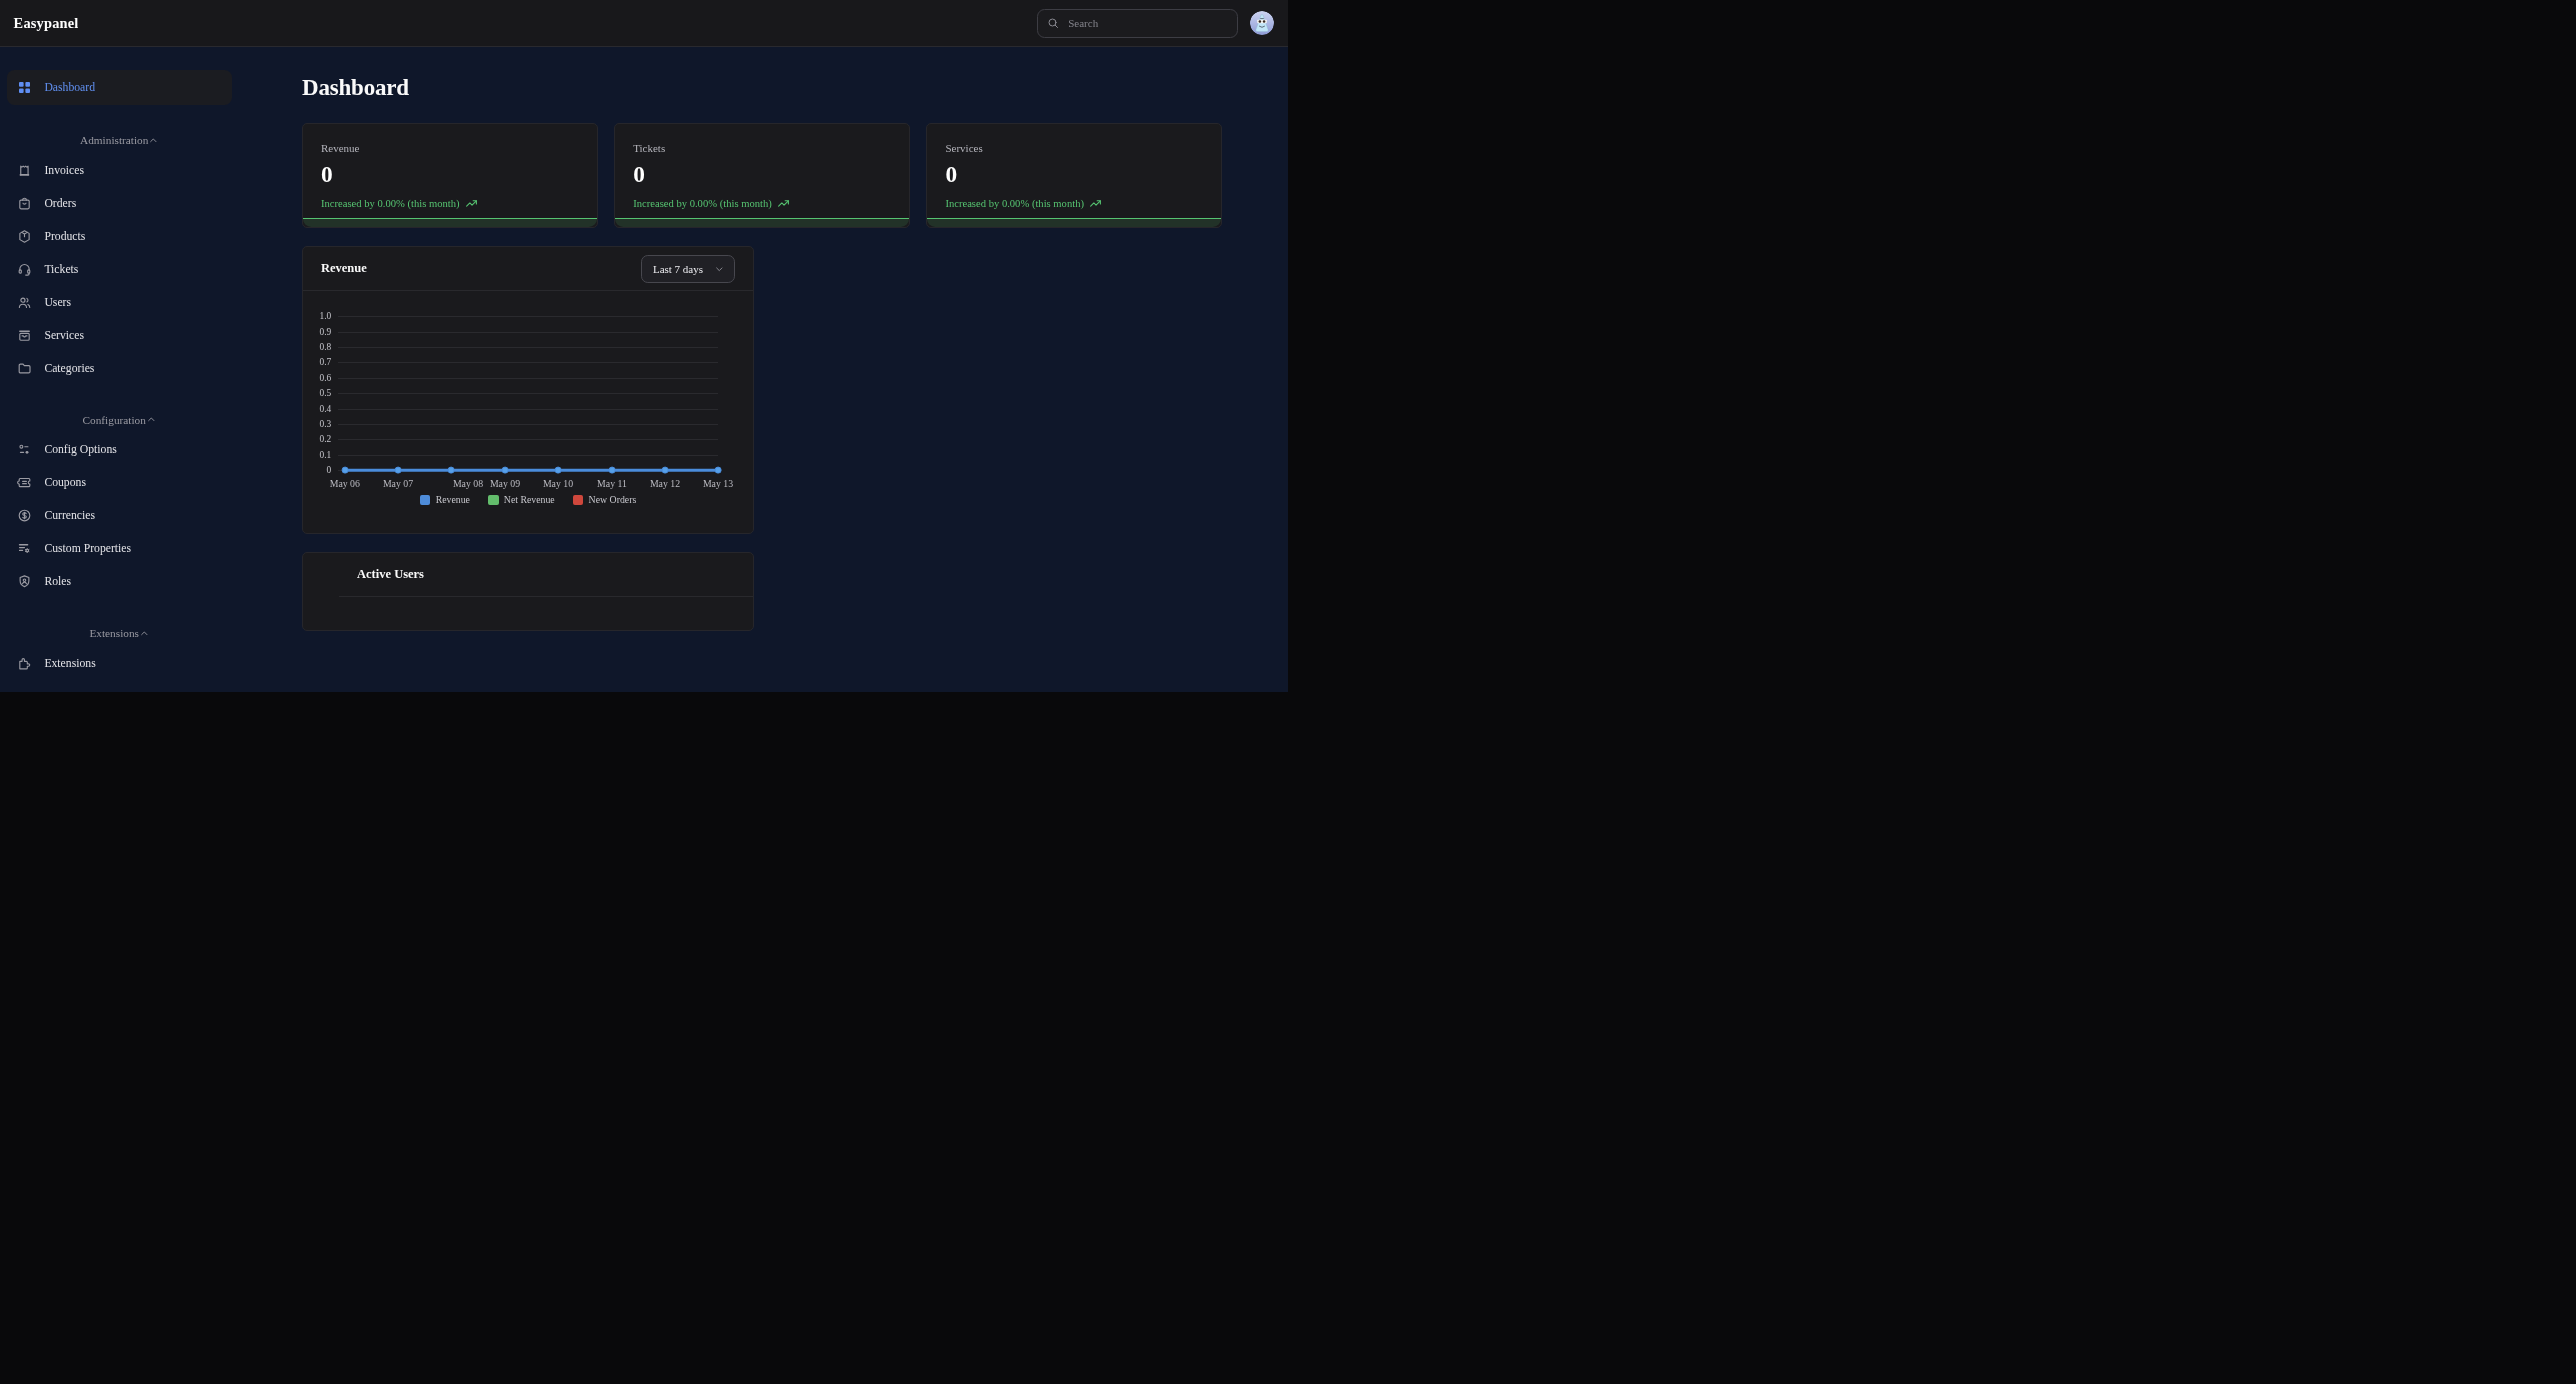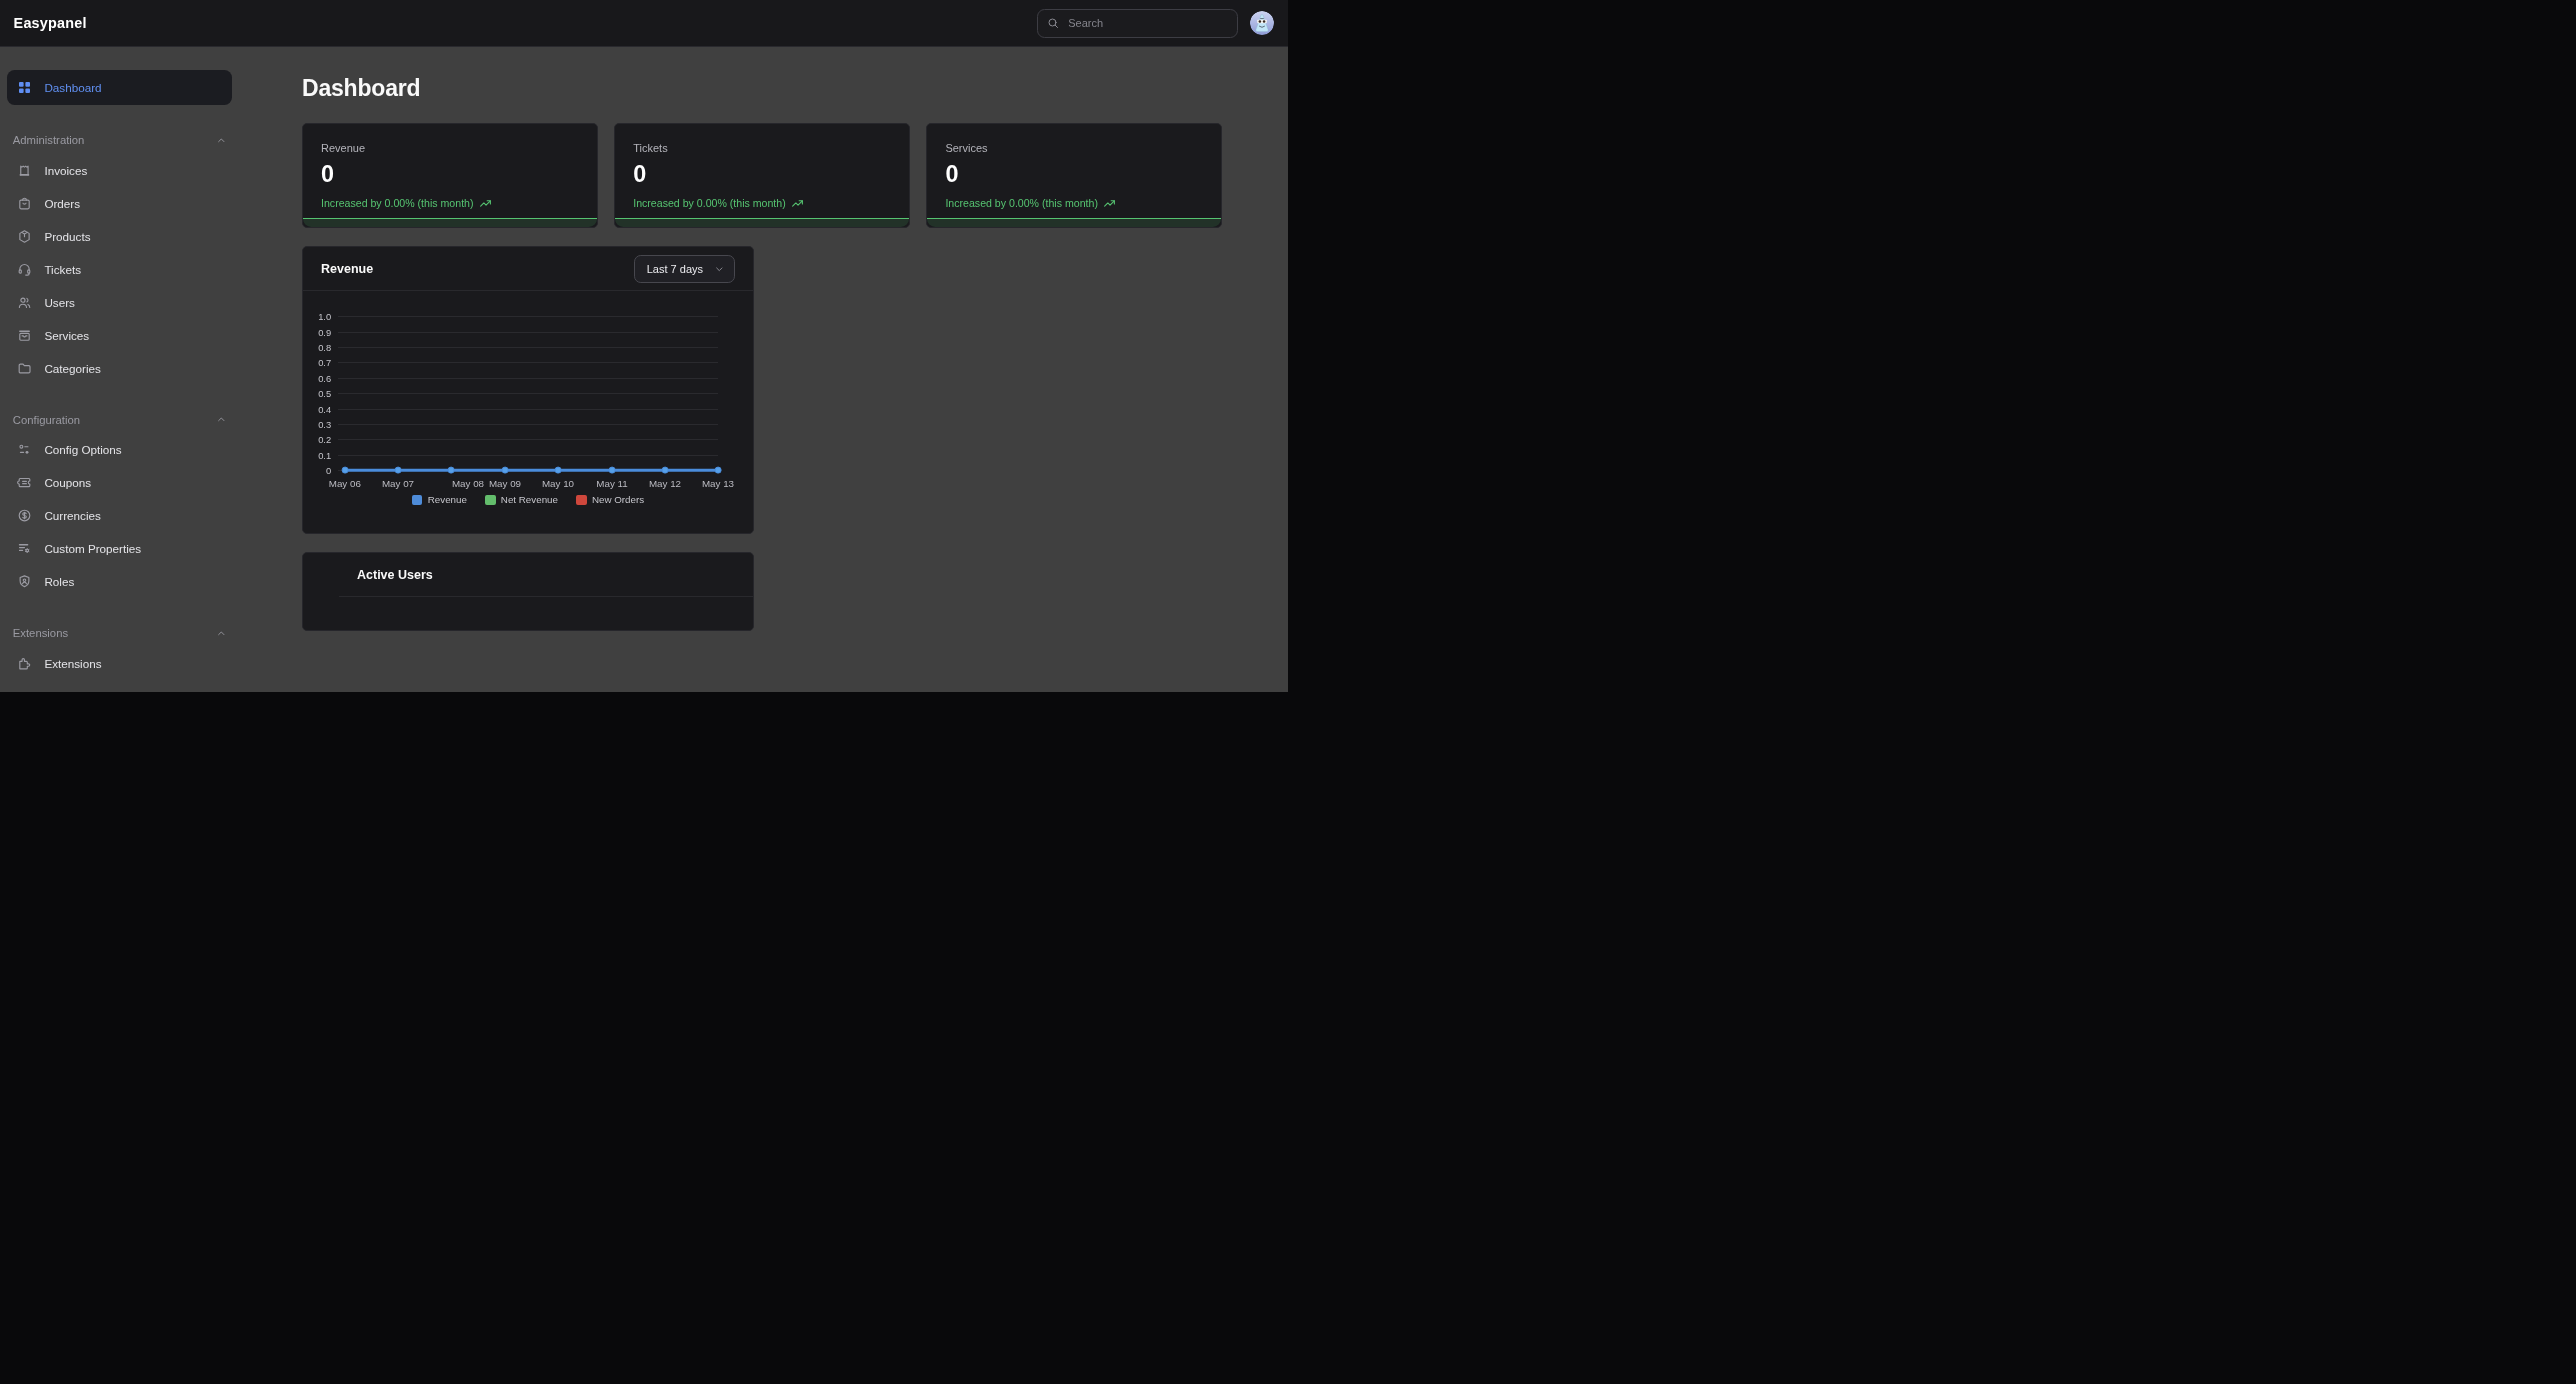--- a/index.html
+++ b/index.html
@@ -1,19 +1,19 @@
 <!DOCTYPE html>
 <html style="font-size:12px"><head>
 <meta charset="utf-8">
 <style>
   html,body{margin:0;padding:0;background:#09090b;}
   *{box-sizing:border-box;}
   #app{position:relative;width:1288px;height:692px;overflow:hidden;
-       background:#404040;color:#fafafa;
-       font-family:Liberation Sans, sans-serif;-webkit-font-smoothing:antialiased;}
+       background:#0f172a;color:#fafafa;
+       font-family:Liberation Serif, serif;-webkit-font-smoothing:antialiased;}
 
   
   .topbar{position:absolute;left:0;top:0;right:0;height:47px;background:#18181b;
           border-bottom:0.8px solid #29292e;display:flex;align-items:center;z-index:5;}
   .brand{font-size:14.4px;font-weight:700;letter-spacing:0.2px;margin-left:13.6px;color:#fff;}
   .topbar-right{margin-left:auto;display:flex;align-items:center;gap:12px;margin-right:13.6px;}
   .search{display:flex;align-items:center;gap:6.8px;width:201px;height:29px;
           border:0.8px solid #3d3d44;border-radius:7.6px;background:#1b1b1e;padding:0 9px;}
   .search svg{width:12px;height:12px;stroke:#8a8a92;flex:0 0 auto;}
   .search input{background:transparent;border:none;outline:none;color:#e8e8ea;
@@ -24,21 +24,21 @@
   
   .sidebar{position:absolute;left:0;top:47px;bottom:0;width:239px;padding:23px 6.8px 0 6.8px;}
   .nav-item{display:flex;align-items:center;height:33px;padding:0 10.6px;border-radius:7.6px;
             color:#e4e4e8;font-size:11.7px;cursor:pointer;}
   .nav-item.active{background:#1b1c21;height:35px;color:#6190f2;font-weight:500;}
   .nav-item.active .nav-icon{color:#5f8ef3;}
   .nav-icon{width:15px;height:15px;margin-right:12px;color:#9b9ba3;display:flex;
             align-items:center;justify-content:center;}
   .nav-icon svg{width:15px;height:15px;}
   .section{margin-top:29px;}
-  .section-head{display:flex;align-items:center;justify-content:space-between;
+  .section-head{display:flex;align-items:center;justify-content:center;
                 padding:0 6px 0 6px;margin-bottom:7.6px;cursor:pointer;}
   .section-label{color:#9a9aa2;font-size:11.3px;}
   .chev{color:#9a9aa2;display:flex;}
   .chev svg{width:10.6px;height:10.6px;}
 
   
   .main{position:absolute;left:302px;top:47px;right:66px;bottom:0;}
   .page-title{font-size:23px;font-weight:700;margin:26px 0 0 0;line-height:30px;letter-spacing:-0.2px;}
 
   .card{background:#1a1a1d;border:0.8px solid #26262b;border-radius:5px;position:relative;}

